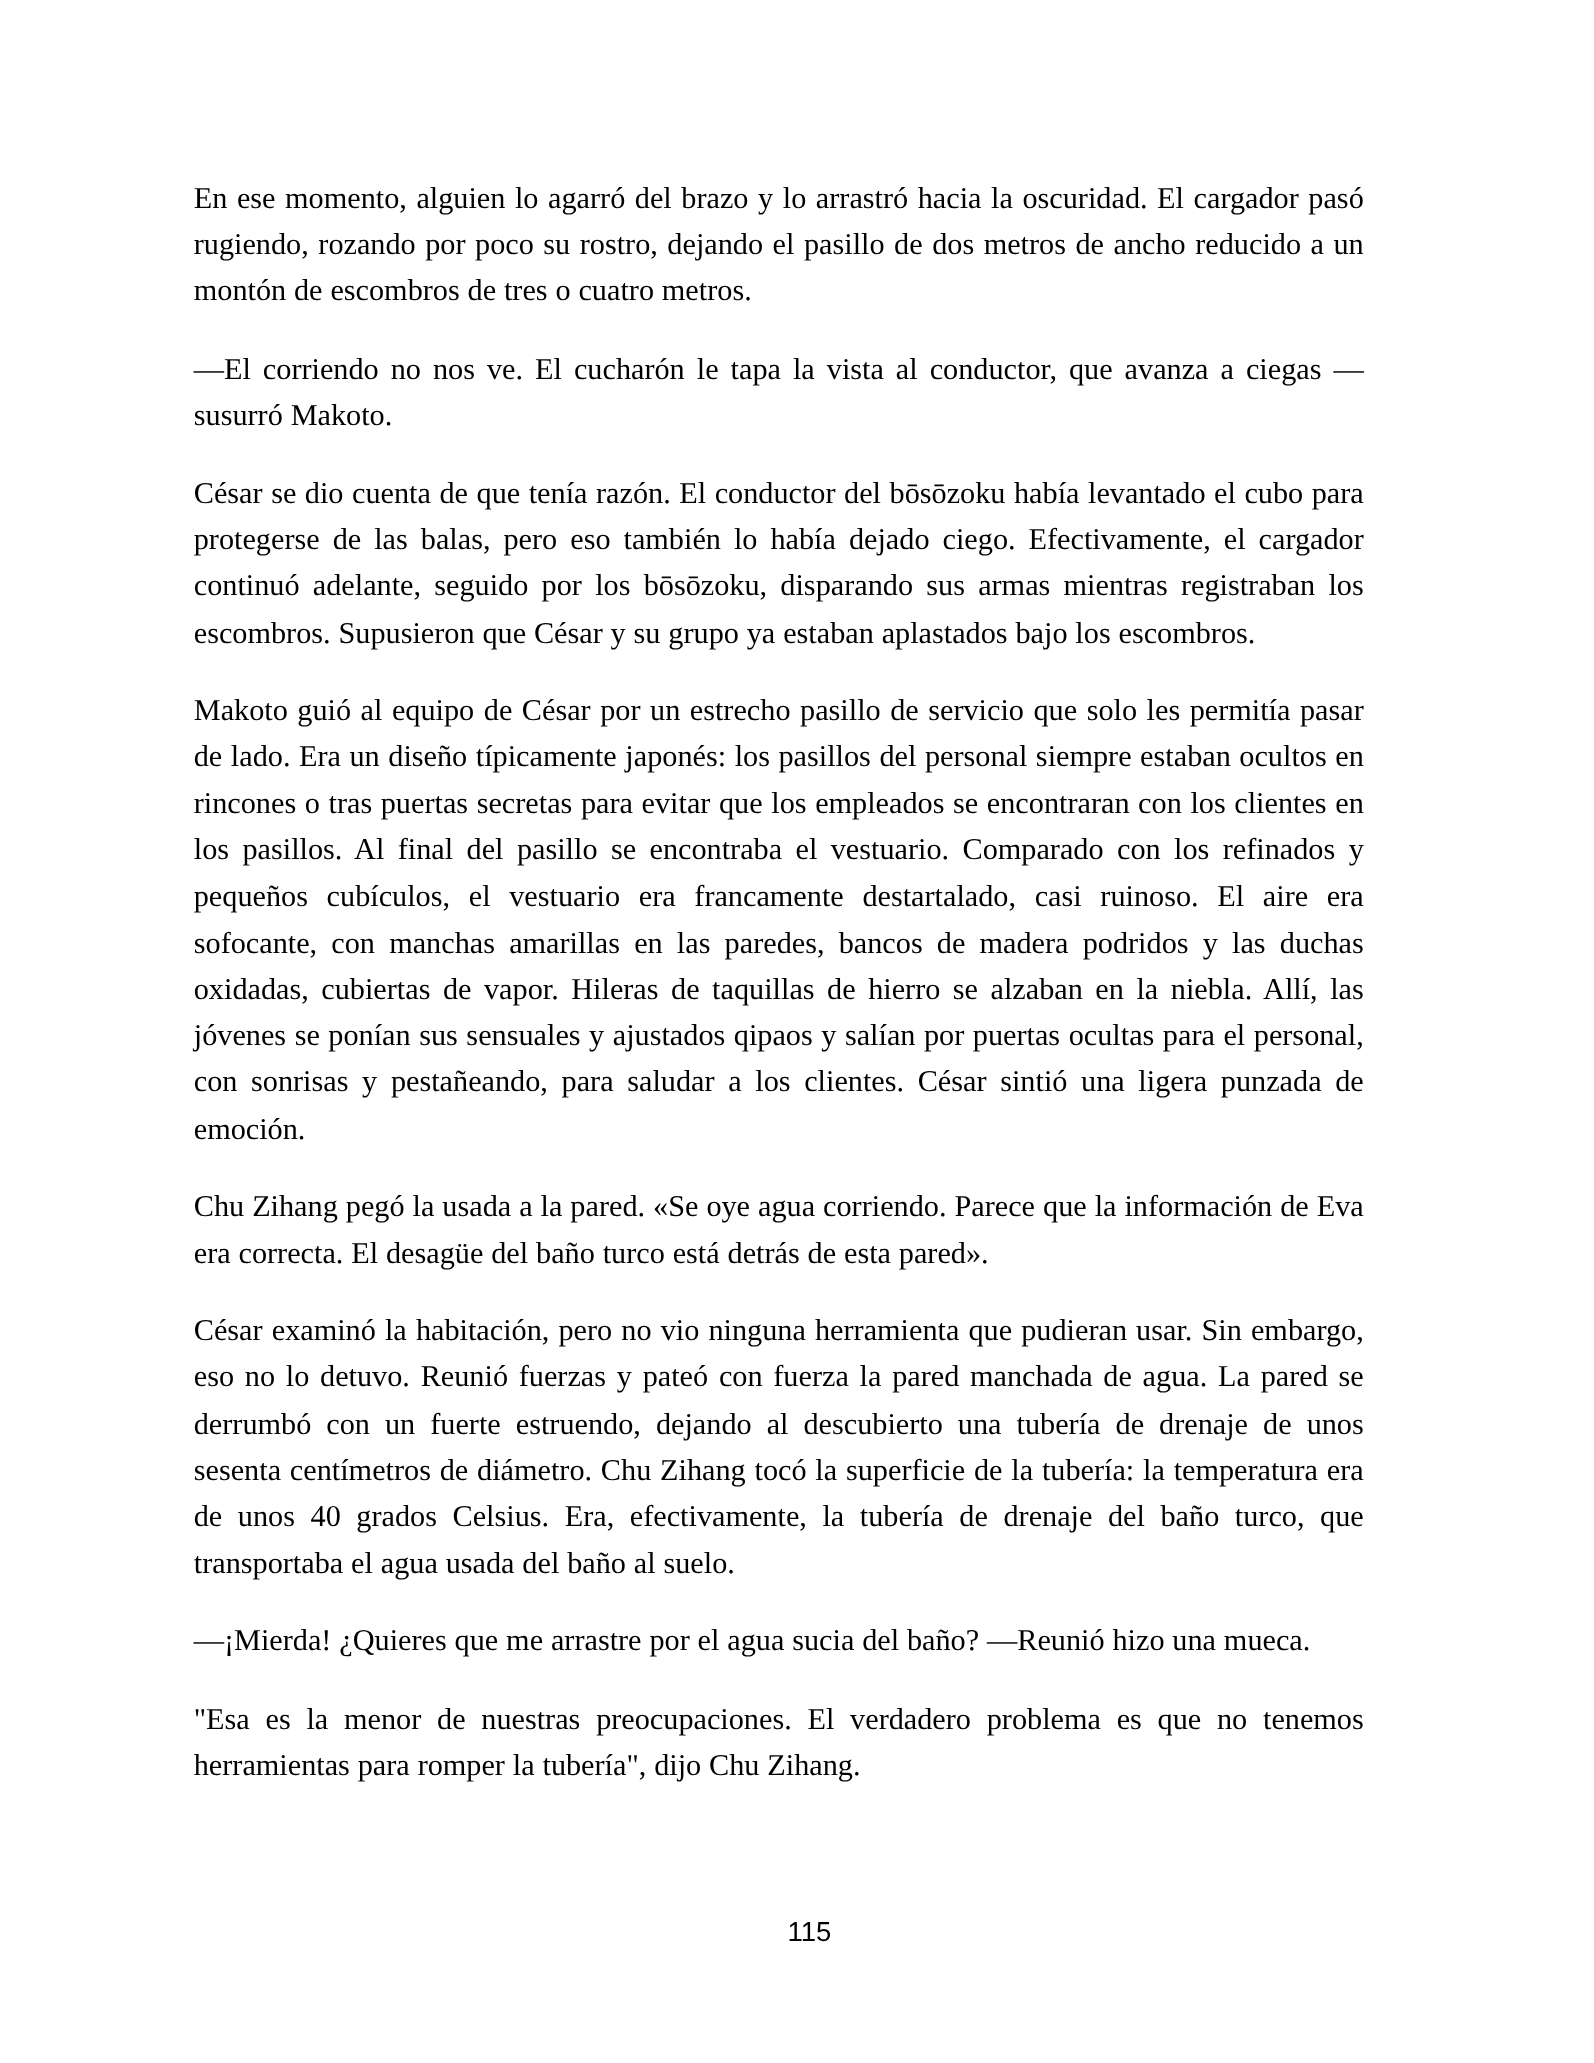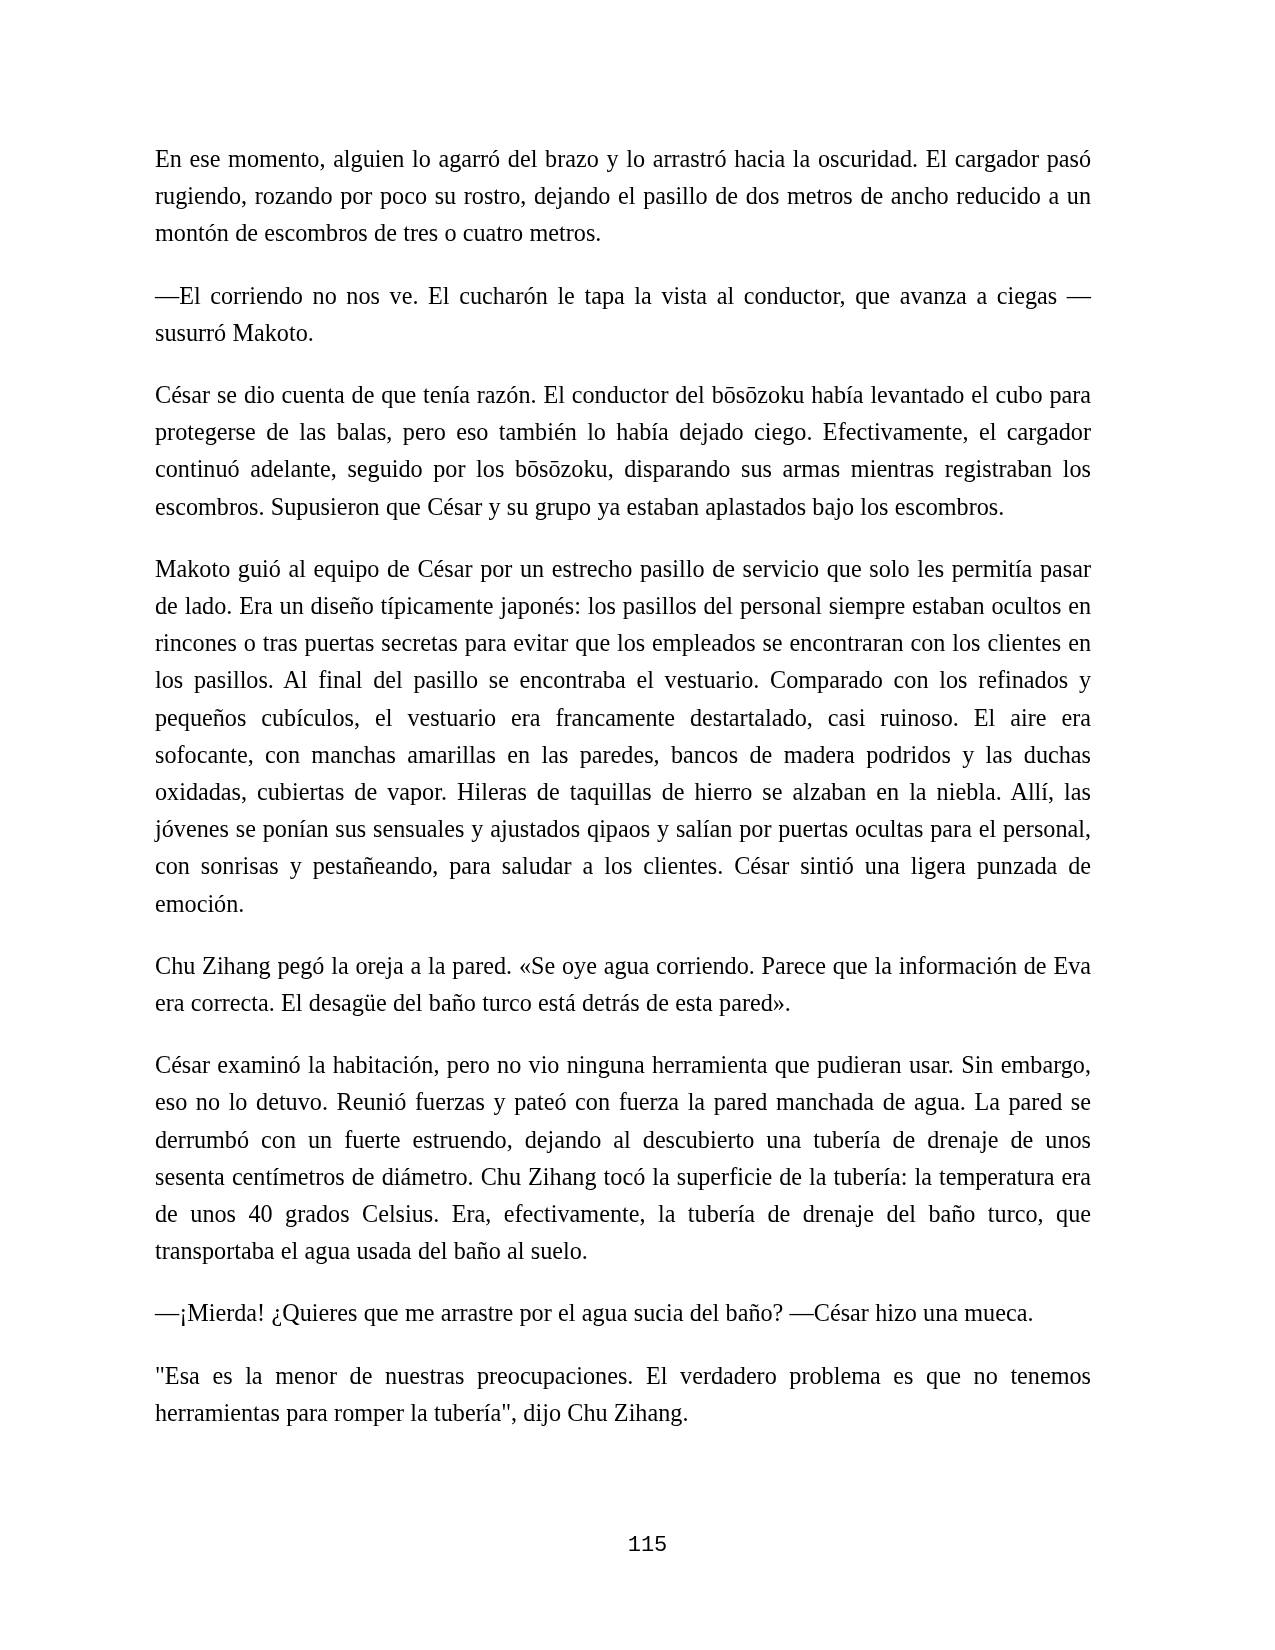--- a/index.html
+++ b/index.html
@@ -42,45 +42,45 @@
     margin-bottom: 0;
   }
   .page-number {
     position: absolute;
     left: 0;
     right: 0;
     top: 1533px;
     text-align: center;
     font-size: 22px;
     line-height: 26px;
-    font-family: Liberation Mono, monospace;
+    font-family: Liberation Sans, sans-serif;
     padding-left: 20px;
   }
 </style>
 </head>
 <body>
 
 <div class="page">
 
   <div class="text-column">
 
     <p class="para">En ese momento, alguien lo agarró del brazo y lo arrastró hacia la oscuridad. El cargador pasó rugiendo, rozando por poco su rostro, dejando el pasillo de dos metros de ancho reducido a un montón de escombros de tres o cuatro metros.</p>
 
 
     <p class="para">—El corriendo no nos ve. El cucharón le tapa la vista al conductor, que avanza a ciegas —susurró Makoto.</p>
 
     <p class="para">César se dio cuenta de que tenía razón. El conductor del bōsōzoku había levantado el cubo para protegerse de las balas, pero eso también lo había dejado ciego. Efectivamente, el cargador continuó adelante, seguido por los bōsōzoku, disparando sus armas mientras registraban los escombros. Supusieron que César y su grupo ya estaban aplastados bajo los escombros.</p>
 
     <p class="para">Makoto guió al equipo de César por un estrecho pasillo de servicio que solo les permitía pasar de lado. Era un diseño típicamente japonés: los pasillos del personal siempre estaban ocultos en rincones o tras puertas secretas para evitar que los empleados se encontraran con los clientes en los pasillos. Al final del pasillo se encontraba el vestuario. Comparado con los refinados y pequeños cubículos, el vestuario era francamente destartalado, casi ruinoso. El aire era sofocante, con manchas amarillas en las paredes, bancos de madera podridos y las duchas oxidadas, cubiertas de vapor. Hileras de taquillas de hierro se alzaban en la niebla. Allí, las jóvenes se ponían sus sensuales y ajustados qipaos y salían por puertas ocultas para el personal, con sonrisas y pestañeando, para saludar a los clientes. César sintió una ligera punzada de emoción.</p>
 
-    <p class="para">Chu Zihang pegó la oreja a la pared. «Se oye agua corriendo. Parece que la información de Eva era correcta. El desagüe del baño turco está detrás de esta pared».</p>
+    <p class="para">Chu Zihang pegó la usada a la pared. «Se oye agua corriendo. Parece que la información de Eva era correcta. El desagüe del baño turco está detrás de esta pared».</p>
 
     <p class="para">César examinó la habitación, pero no vio ninguna herramienta que pudieran usar. Sin embargo, eso no lo detuvo. Reunió fuerzas y pateó con fuerza la pared manchada de agua. La pared se derrumbó con un fuerte estruendo, dejando al descubierto una tubería de drenaje de unos sesenta centímetros de diámetro. Chu Zihang tocó la superficie de la tubería: la temperatura era de unos 40 grados Celsius. Era, efectivamente, la tubería de drenaje del baño turco, que transportaba el agua usada del baño al suelo.</p>
 
-    <p class="para">—¡Mierda! ¿Quieres que me arrastre por el agua sucia del baño? —César hizo una mueca.</p>
+    <p class="para">—¡Mierda! ¿Quieres que me arrastre por el agua sucia del baño? —Reunió hizo una mueca.</p>
 
     <p class="para last">"Esa es la menor de nuestras preocupaciones. El verdadero problema es que no tenemos herramientas para romper la tubería", dijo Chu Zihang.</p>
 
   </div>
 
   <div class="page-number">115</div>
 
 </div>
 
 </body></html>

